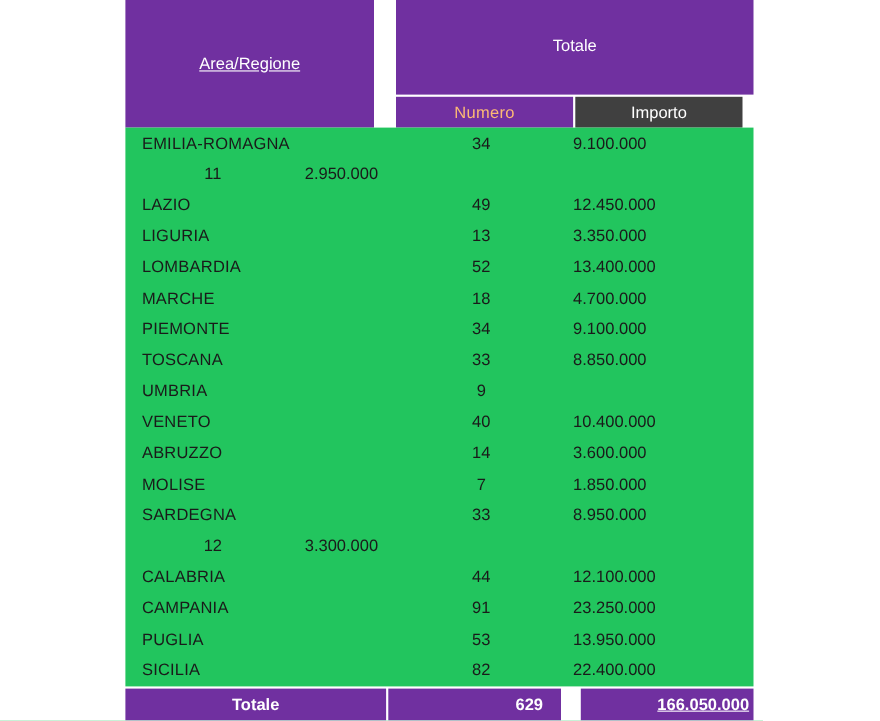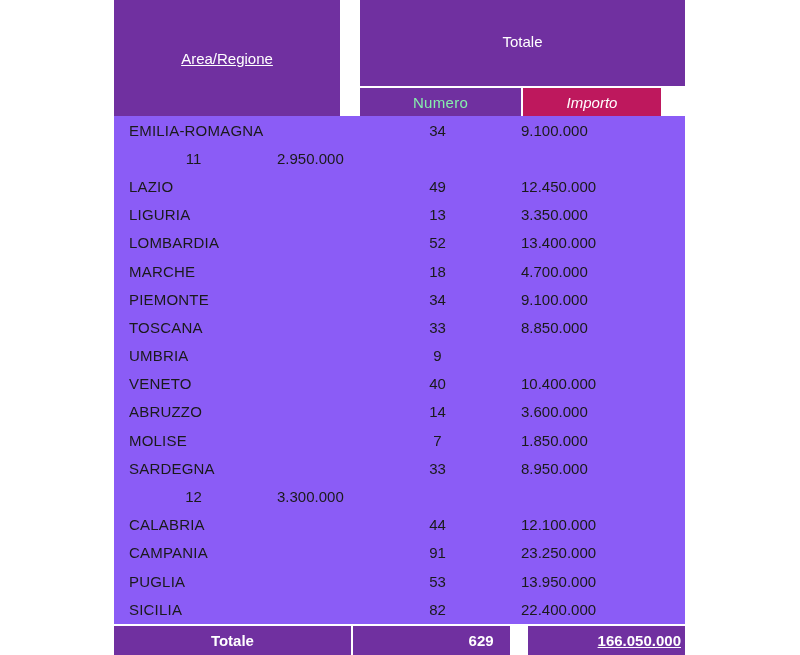--- a/index.html
+++ b/index.html
@@ -6,27 +6,27 @@
   body { width: 800px; height: 655px; position: relative; overflow: hidden;
          font-family: "Liberation Sans", sans-serif; }
   .tbl { position: absolute; left: 114px; top: 0; width: 571px; }
   .cell-area { position: absolute; left: 0; top: 0; width: 226px; height: 116px;
                background: #7030a0; color: #fff; font-size: 15px;
                display: flex; align-items: center; justify-content: center; text-decoration: underline; }
   .cell-totale { position: absolute; left: 246px; top: 0; width: 325px; height: 86px;
                  background: #7030a0; color: #fff; font-size: 15px;
                  display: flex; align-items: center; justify-content: center; padding-bottom: 4px; box-sizing: border-box; }
   .cell-num { position: absolute; left: 246px; top: 88px; width: 161px; height: 28px;
-              background: #7030a0; color: #86efac; font-size: 15px;
+              background: #7030a0; color: #fdba74; font-size: 15px;
               display: flex; align-items: center; justify-content: center; letter-spacing: 0.3px; }
-  .cell-imp { position: absolute; left: 409px; top: 88px; width: 138px; height: 28px;
-              background: #be185d; color: #fff; font-size: 15px;
-              display: flex; align-items: center; justify-content: center; font-style: italic; }
+  .cell-imp { position: absolute; left: 409px; top: 88px; width: 152px; height: 28px;
+              background: #404040; color: #fff; font-size: 15px;
+              display: flex; align-items: center; justify-content: center; }
   .body { position: absolute; left: 114px; top: 116px; width: 571px; height: 508px;
-          background: #8b5cf6; }
+          background: #22c55e; }
   .row { display: flex; height: 28.2px; align-items: center; font-size: 15px; color: #1a1a1a; }
   .c-name { width: 244px; padding-left: 15px; box-sizing: border-box; letter-spacing: 0.2px; }
   .c-num { width: 163px; text-align: center; padding-right: 4px; box-sizing: border-box; }
   .c-imp { width: 164px; text-align: left; padding-right: 4px; box-sizing: border-box; }
   .foot { position: absolute; left: 114px; top: 626px; width: 571px; height: 29px; display: flex; }
   .f { background: #7030a0; color: #fff; font-weight: bold; font-size: 15px;
        display: flex; align-items: center; height: 29px; box-sizing: border-box; }
   .f-name { width: 244px; justify-content: center; }
   .f-num { width: 161px; margin-left: 2px; justify-content: flex-end; padding-right: 16px; }
   .f-imp { width: 162px; margin-left: 18px; justify-content: flex-end; padding-right: 4px; text-decoration: underline; }

